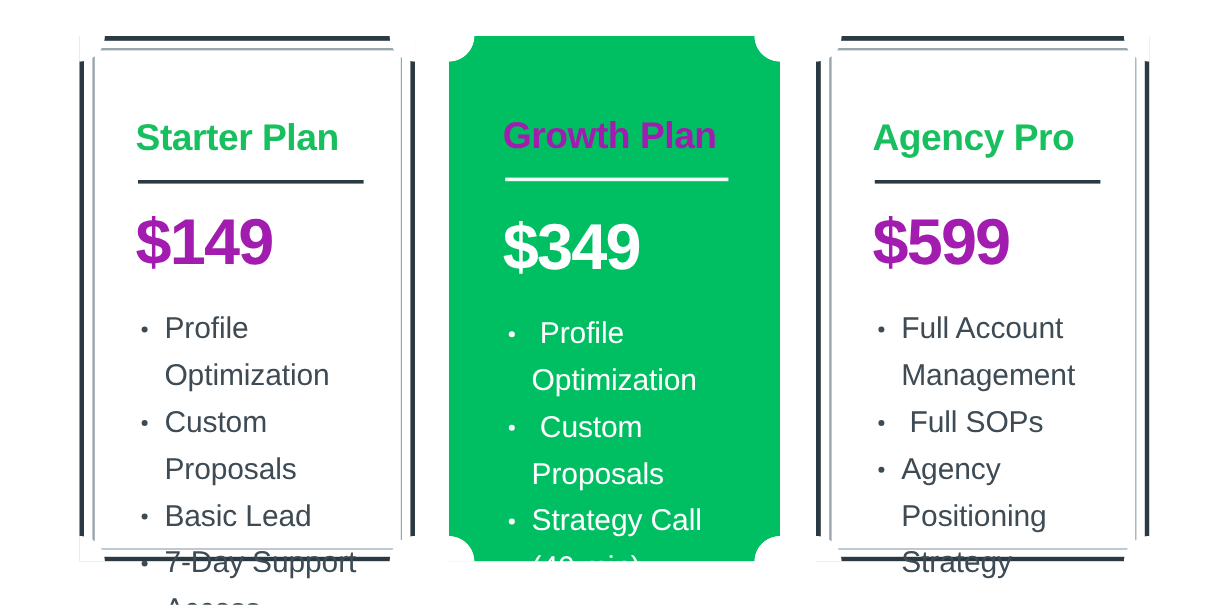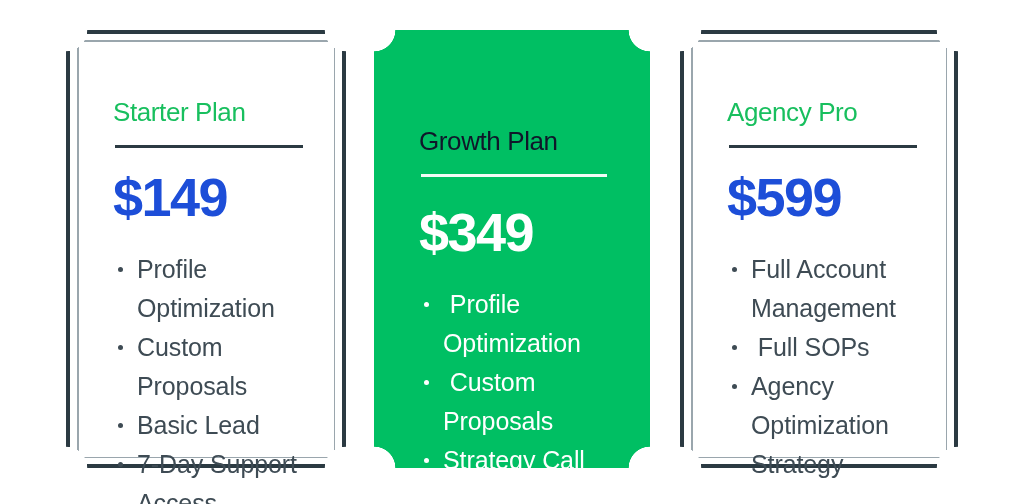--- a/index.html
+++ b/index.html
@@ -97,50 +97,49 @@
     height: 100%;
     box-sizing: border-box;
     padding: 68px 26px 0 47px;
   }
   .card.featured .card-content {
     padding-left: 45px;
     padding-top: 66px;
   }
 
   .plan-name {
-    font-size: 26px;
-    font-weight: normal;
+    font-size: 31px;
+    font-weight: bold;
     letter-spacing: -0.4px;
     color: #18bf5e;
     margin: 0;
     line-height: 1.1;
     white-space: nowrap;
   }
   .card.featured .plan-name {
-    color: #0f172a;
-    margin-top: 31px;
+    color: #a21caf;
   }
 
   .plan-divider {
     width: 188px;
     height: 3px;
     background: #2b3a42;
     margin: 18px 0 0 2px;
     border: 0;
   }
   .card.featured .plan-divider {
     background: #f2fbf6;
     width: 186px;
   }
 
   .plan-price {
     font-size: 54px;
     font-weight: bold;
     letter-spacing: -1.5px;
-    color: #1d4ed8;
+    color: #a21caf;
     margin: 22px 0 0 0;
     line-height: 1;
   }
   .card.featured .plan-price {
     color: #ffffff;
     margin-top: 28px;
   }
 
   .feature-list {
     list-style: none;
@@ -219,18 +218,18 @@
         <div class="frame-inner-fill"></div>
       </div>
     </div>
     <div class="card-content">
       <h2 class="plan-name">Agency Pro</h2>
       <hr class="plan-divider">
       <div class="plan-price">$599</div>
       <ul class="feature-list">
         <li>Full Account Management</li>
         <li> Full SOPs</li>
-        <li>Agency Optimization Strategy</li>
+        <li>Agency Positioning Strategy</li>
       </ul>
     </div>
   </div>
 
 </div>
 
 </body></html>

